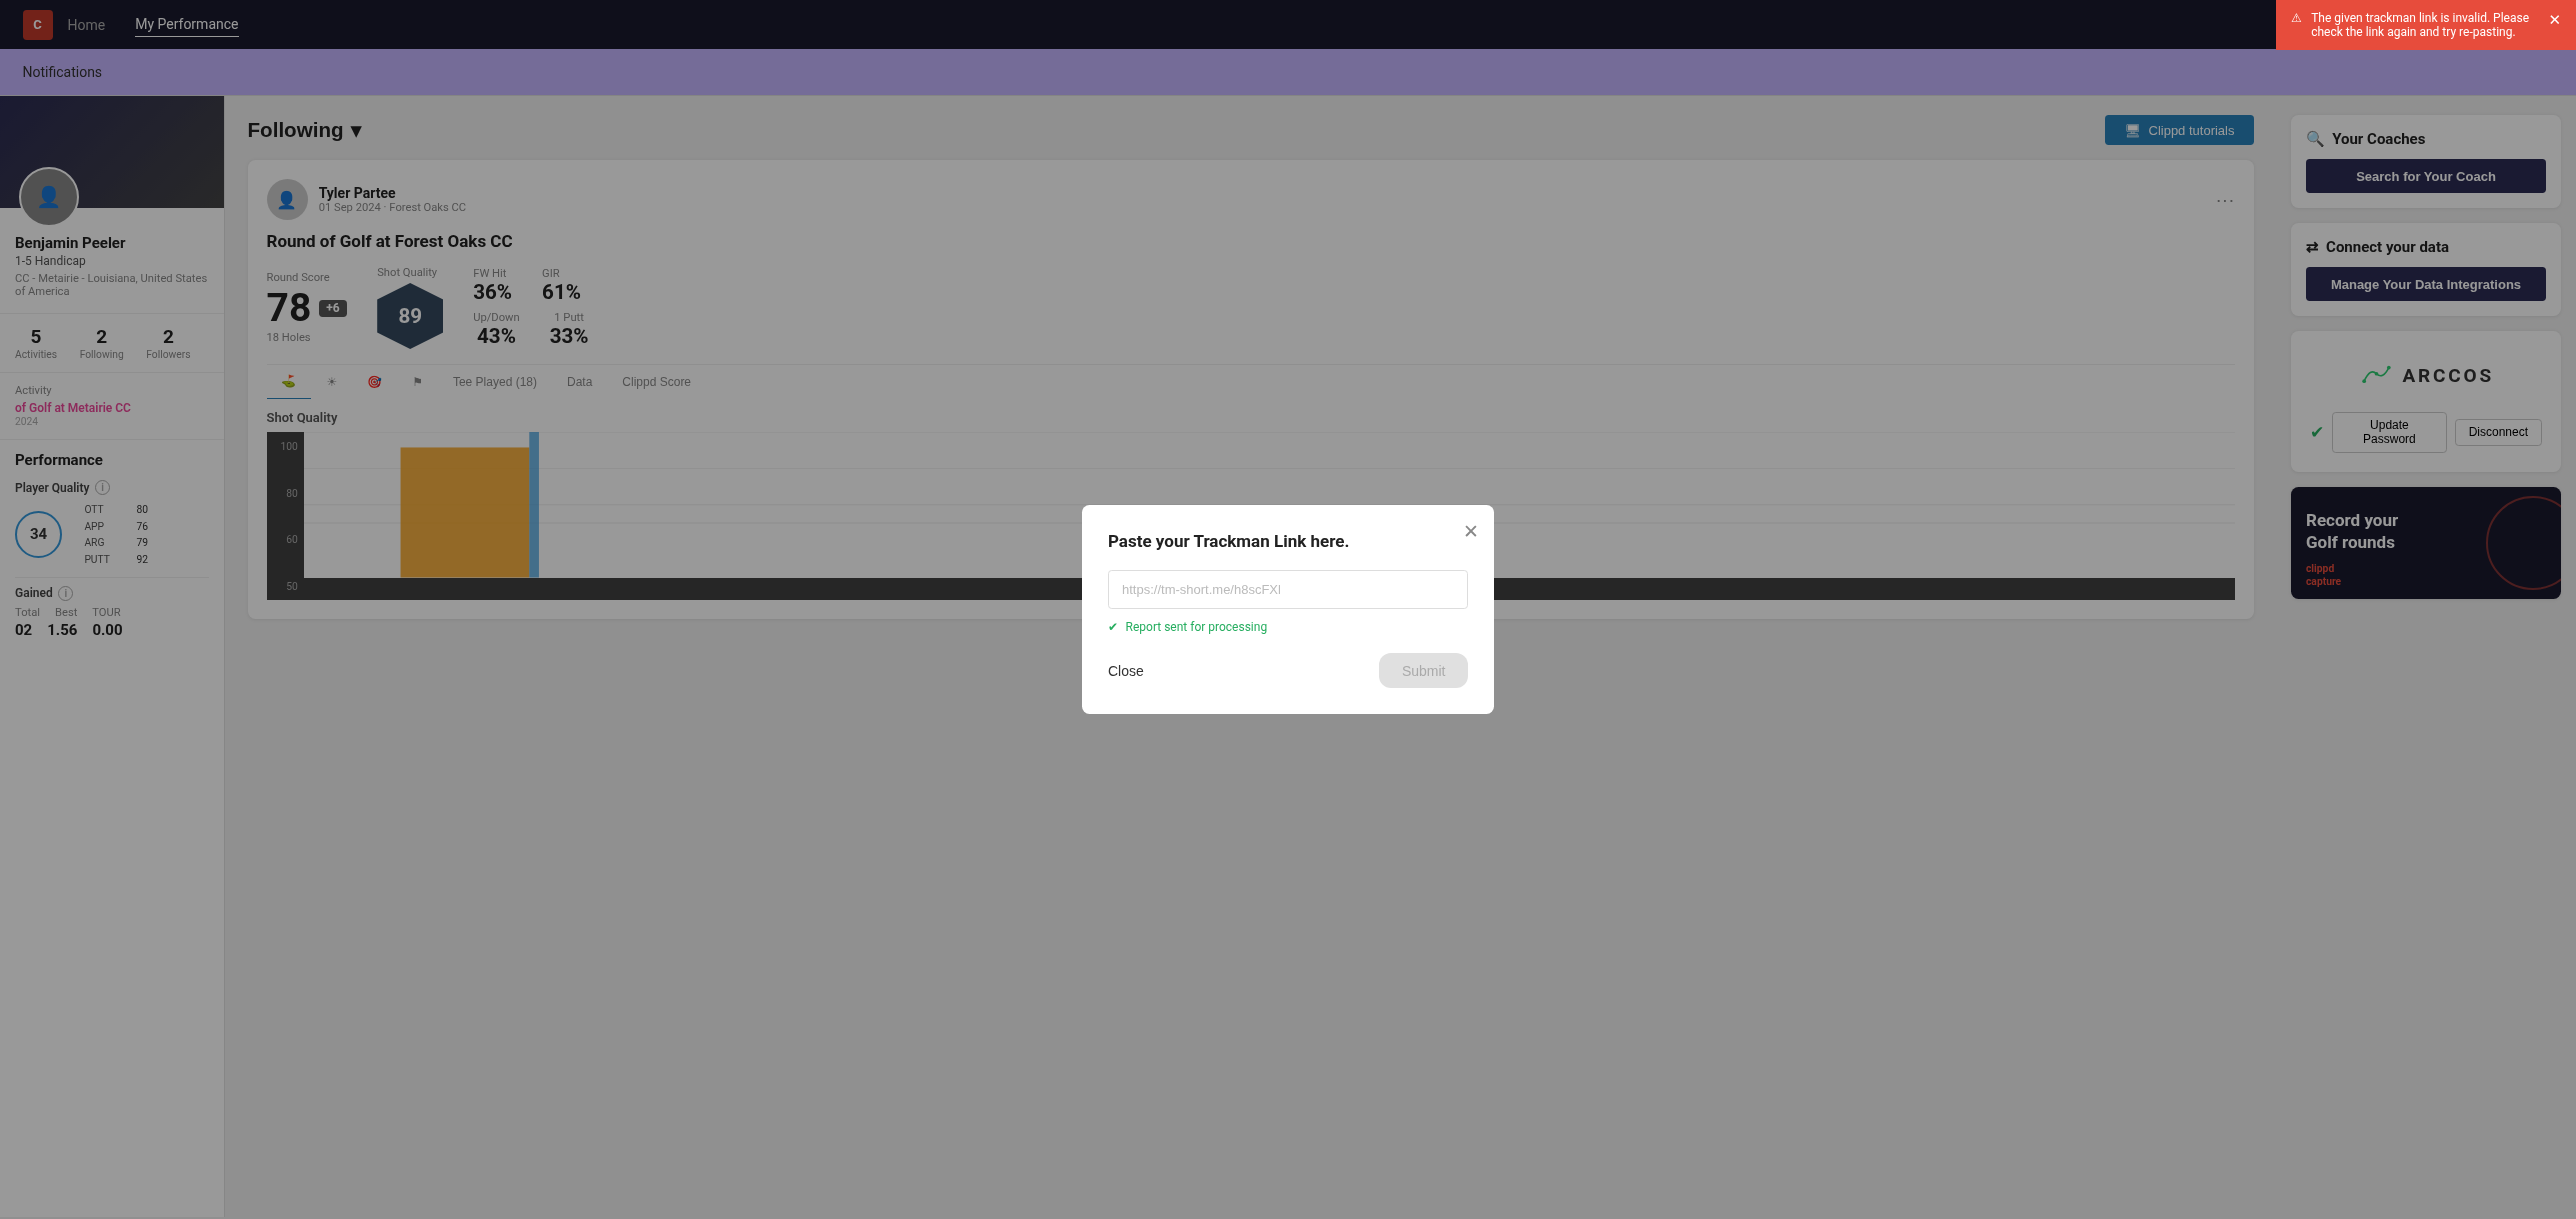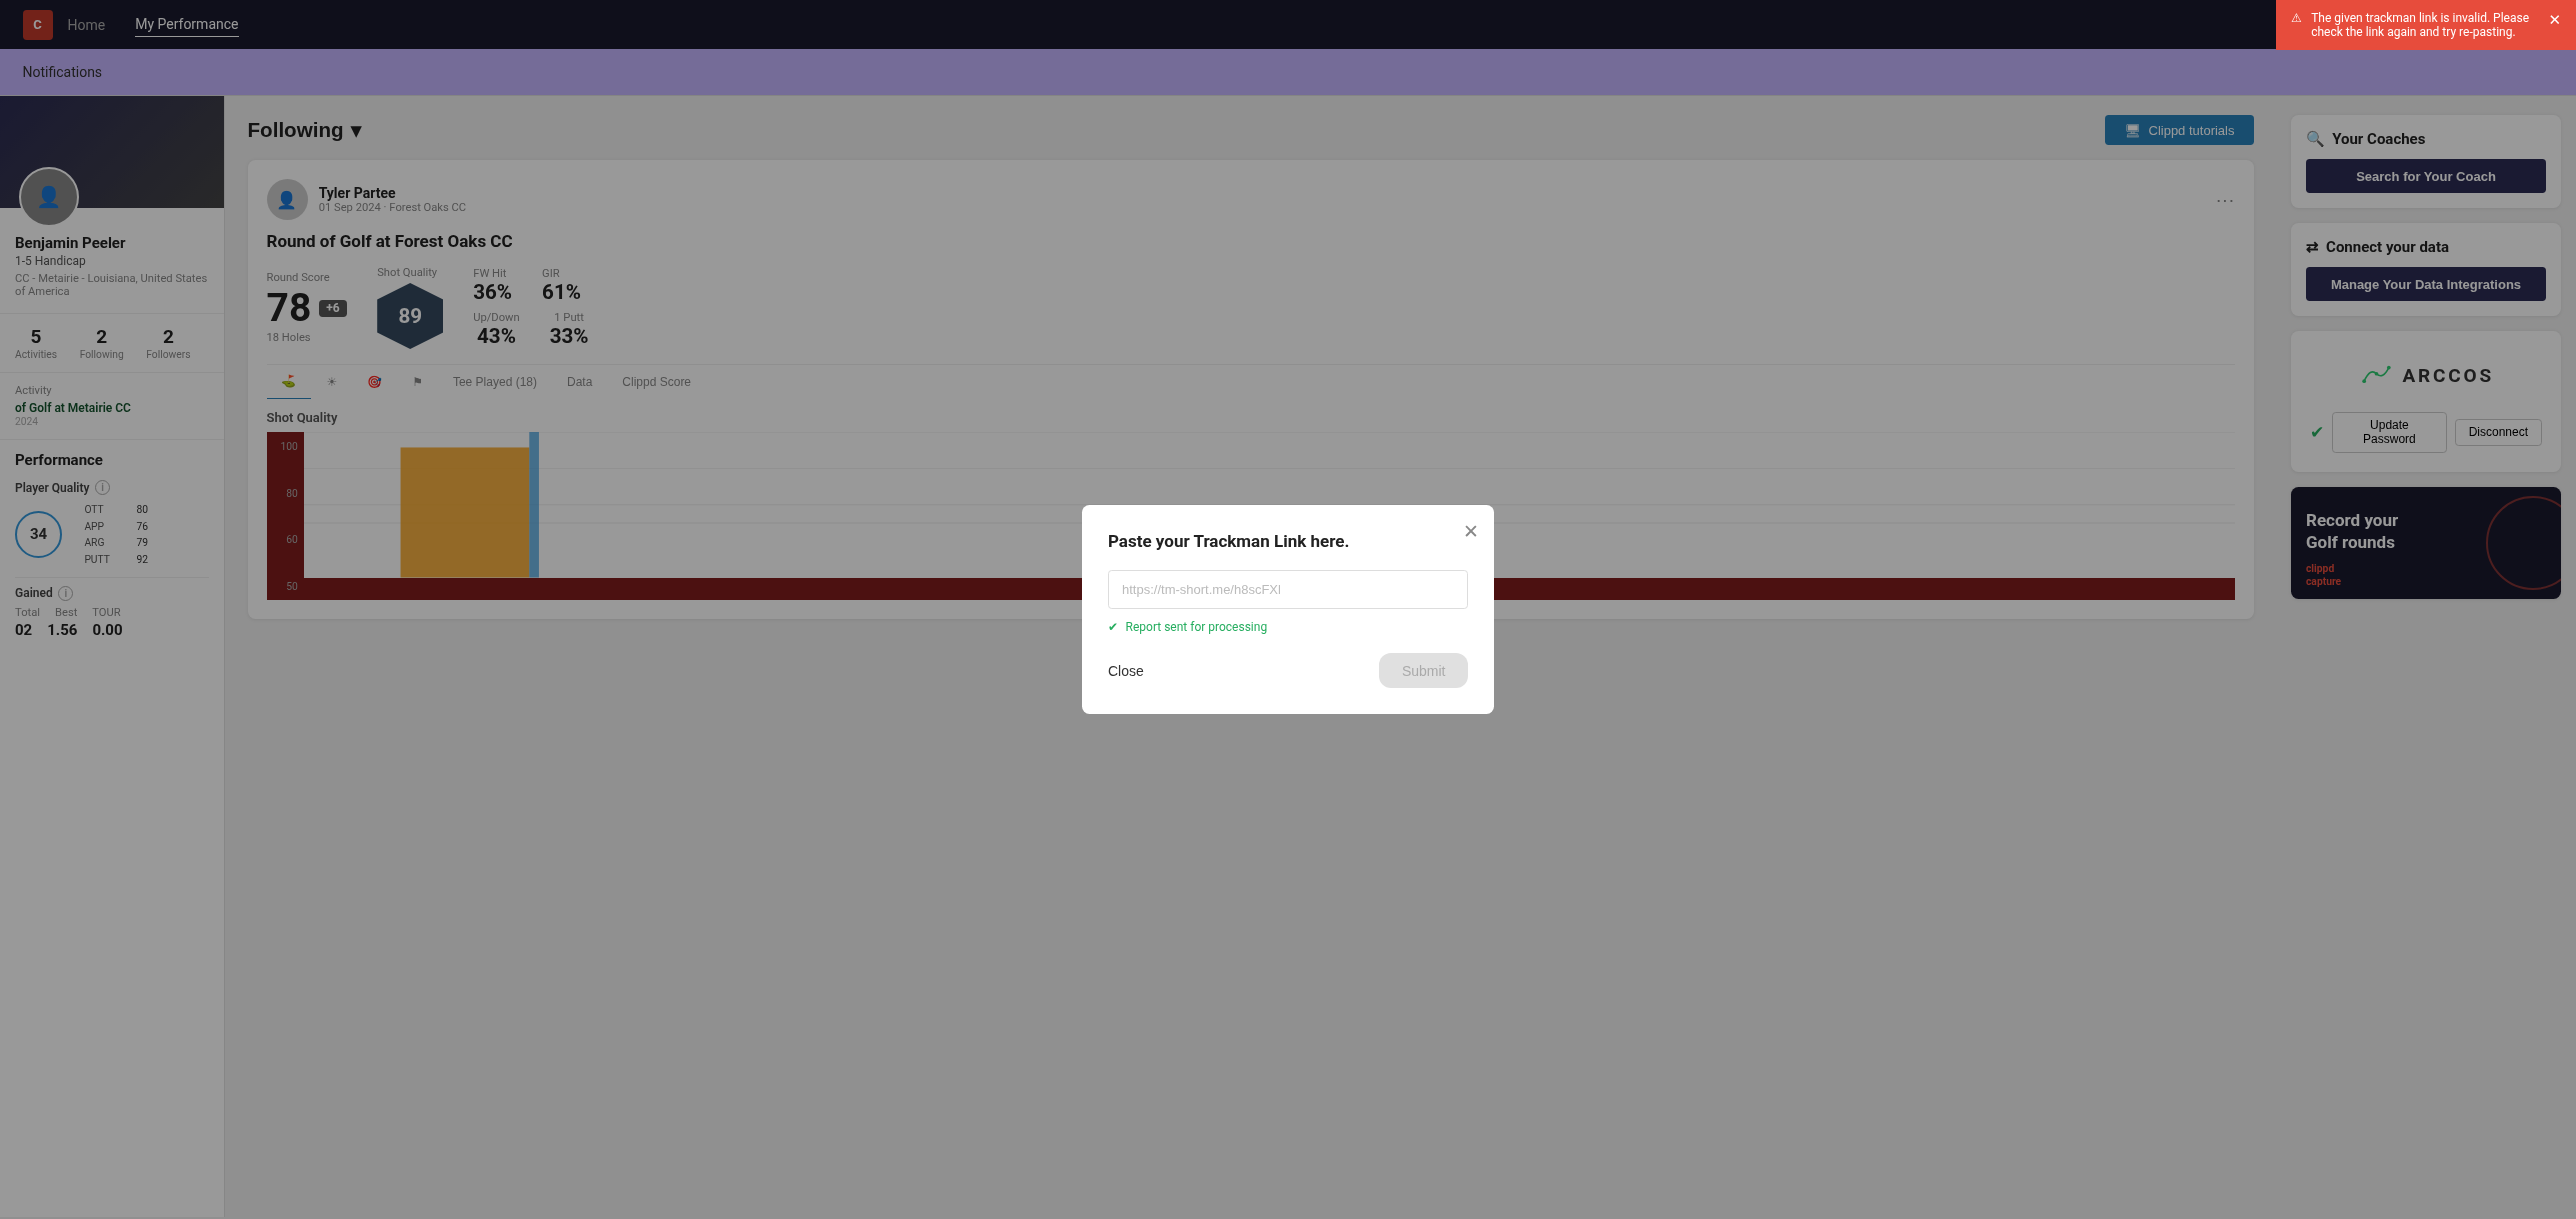--- a/index.html
+++ b/index.html
@@ -96,21 +96,21 @@
       border-bottom: 0.9px solid #eee;
     }
     .profile-stat { text-align: center; }
     .profile-stat .stat-value { font-size: 19px; font-weight: 700; color: #222; }
     .profile-stat .stat-label { font-size: 10.3px; color: #888; }
     .recent-activity {
       padding: 11.2px 15px;
       border-bottom: 0.9px solid #eee;
     }
     .recent-activity .ra-label { font-size: 11.2px; color: #888; margin-bottom: 3.7px; }
-    .recent-activity .ra-value { font-size: 12px; color: #14532d; font-weight: 600; }
+    .recent-activity .ra-value { font-size: 12px; color: #ec4899; font-weight: 600; }
     .recent-activity .ra-date { font-size: 10.3px; color: #aaa; }
 
     .performance-section {
       padding: 11.2px 15px;
     }
     .performance-title { font-size: 15px; font-weight: 700; color: #222; margin-bottom: 11.2px; }
     .player-quality-header {
       display: flex; align-items: center; gap: 5.6px;
       font-size: 12px; font-weight: 600; color: #444; margin-bottom: 7.5px;
     }
@@ -212,21 +212,21 @@
       padding: 9.4px 15px; font-size: 12px; color: #888;
       cursor: pointer; border: none; background: none;
       display: flex; align-items: center; gap: 5.6px;
     }
     .feed-tab.active { color: #2980b9; border-bottom: 1.9px solid #2980b9; }
 
     
     .shot-quality-section { margin-top: 11.2px; }
     .shot-quality-title { font-size: 13px; font-weight: 600; color: #555; margin-bottom: 7.5px; }
     .sq-chart-area {
-      height: 168px; background: #7f1d1d;
+      height: 168px; background: #404040;
       position: relative; overflow: hidden;
     }
     .sq-yaxis {
       position: absolute; left: 0; top: 0; bottom: 0; width: 37px;
       display: flex; flex-direction: column; justify-content: space-between;
       padding: 7.5px 0; font-size: 10.3px; color: #aaa; text-align: right;
       padding-right: 5.6px;
     }
     .sq-chart-inner {
       position: absolute; left: 37px; right: 0; top: 0; bottom: 22.5px;

